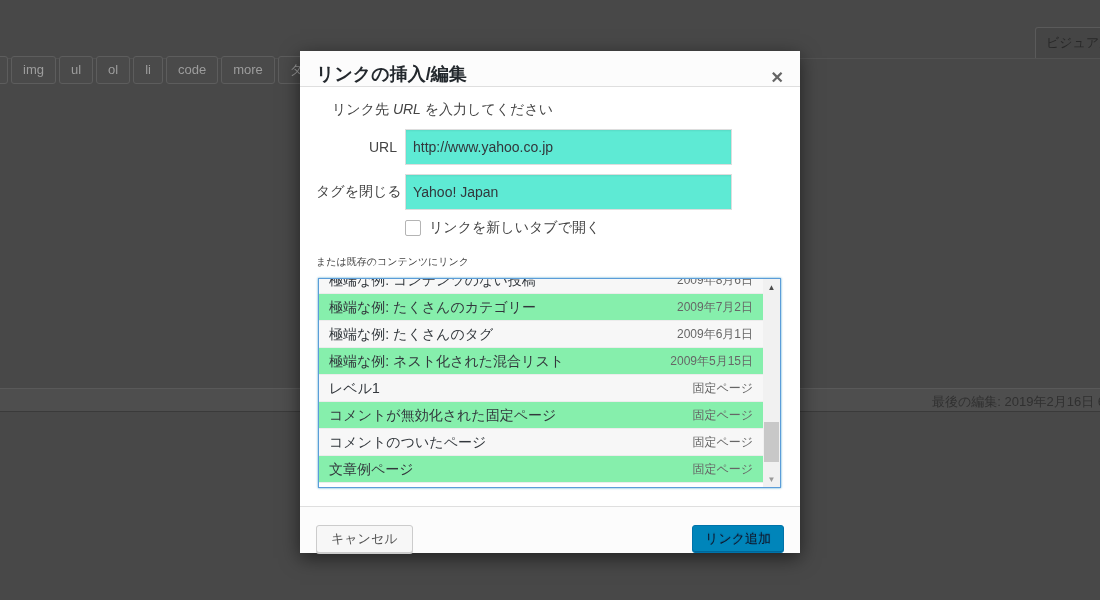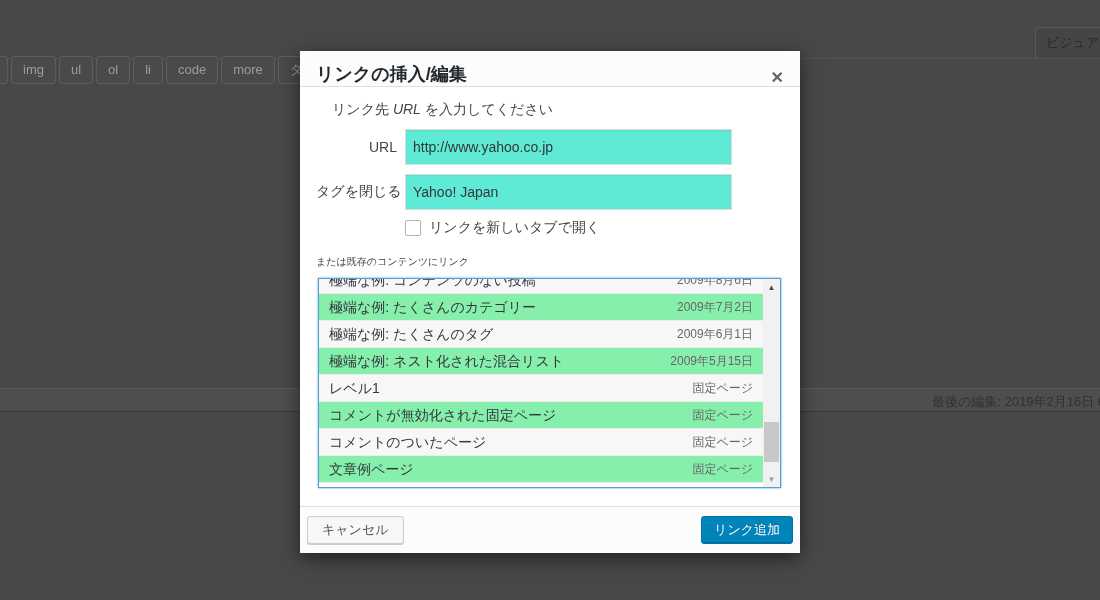--- a/index.html
+++ b/index.html
@@ -130,35 +130,35 @@
   .sb-up { top:0; color:#4a4a4a; }
   .sb-down { bottom:0; color:#9a9a9a; }
   .sb-thumb {
     position:absolute; left:1px; top:143px; width:15px; height:40px;
     background:#c8c8c8; cursor:pointer;
   }
 
   .modal-footer {
     position:absolute; bottom:0; left:0; width:100%; height:47px;
     background:#fcfcfc; border-top:1px solid #dfdfdf;
-    display:flex; align-items:center; justify-content:space-between;
-    padding:0 7px;
+    display:flex; align-items:flex-end; justify-content:space-between;
+    padding:0 16px;
   }
   .btn {
     height:28px; font-size:13px; border-radius:3px; cursor:pointer;
     font-family:"Liberation Sans", sans-serif;
   }
   .btn-cancel {
     padding:0 14px; background:#f7f7f7;
     border:1px solid #ccc; color:#555;
     box-shadow:0 1px 0 #ccc;
   }
   .btn-primary {
     padding:0 12px; background:#0085ba;
-    border:1px solid #0073aa; color:#ffffff;
+    border:1px solid #0073aa; color:#0f172a;
     box-shadow:inset 0 -1px 0 #006799;
     text-shadow:0 -1px 1px #006799;
   }
 </style>
 </head>
 <body>
 
 <div class="editor-topline"></div>
 <div class="visual-tab">ビジュアル</div>
 

